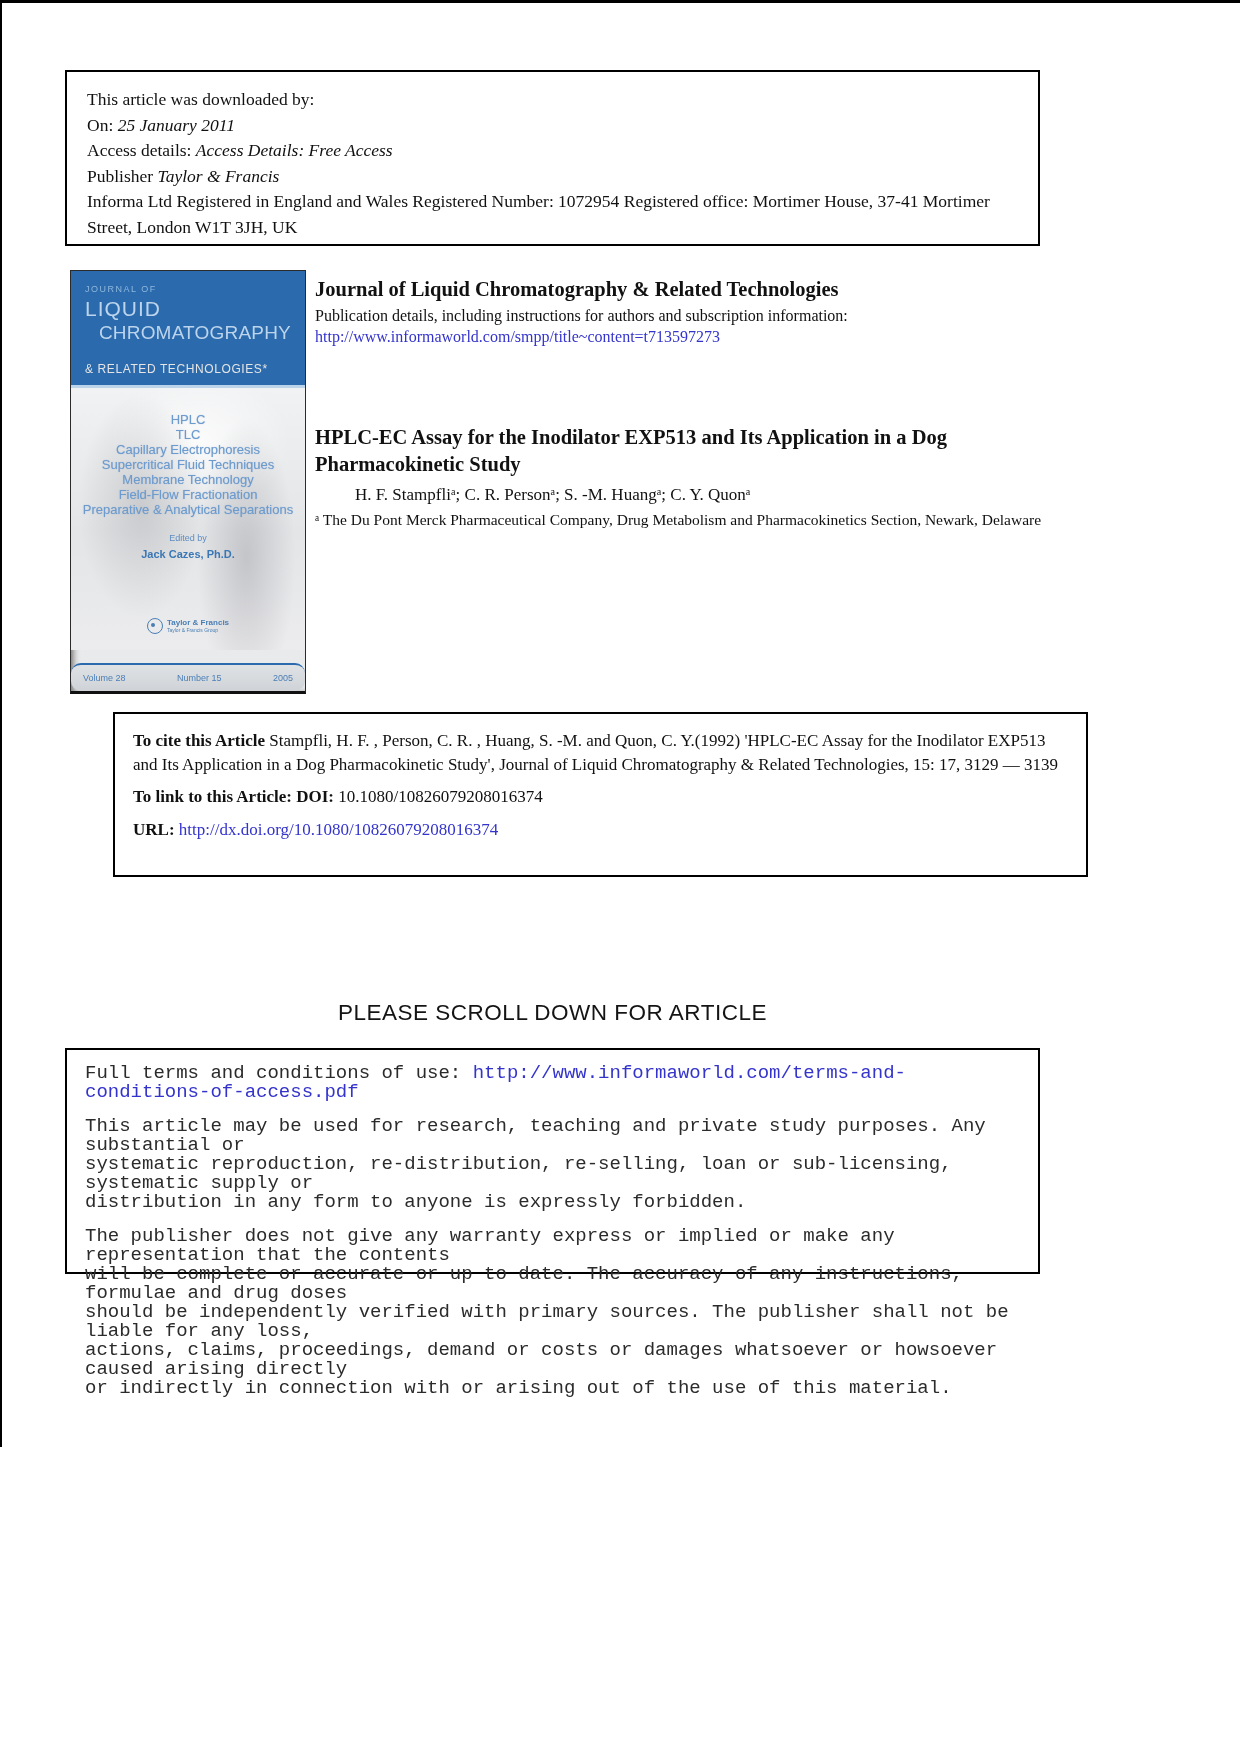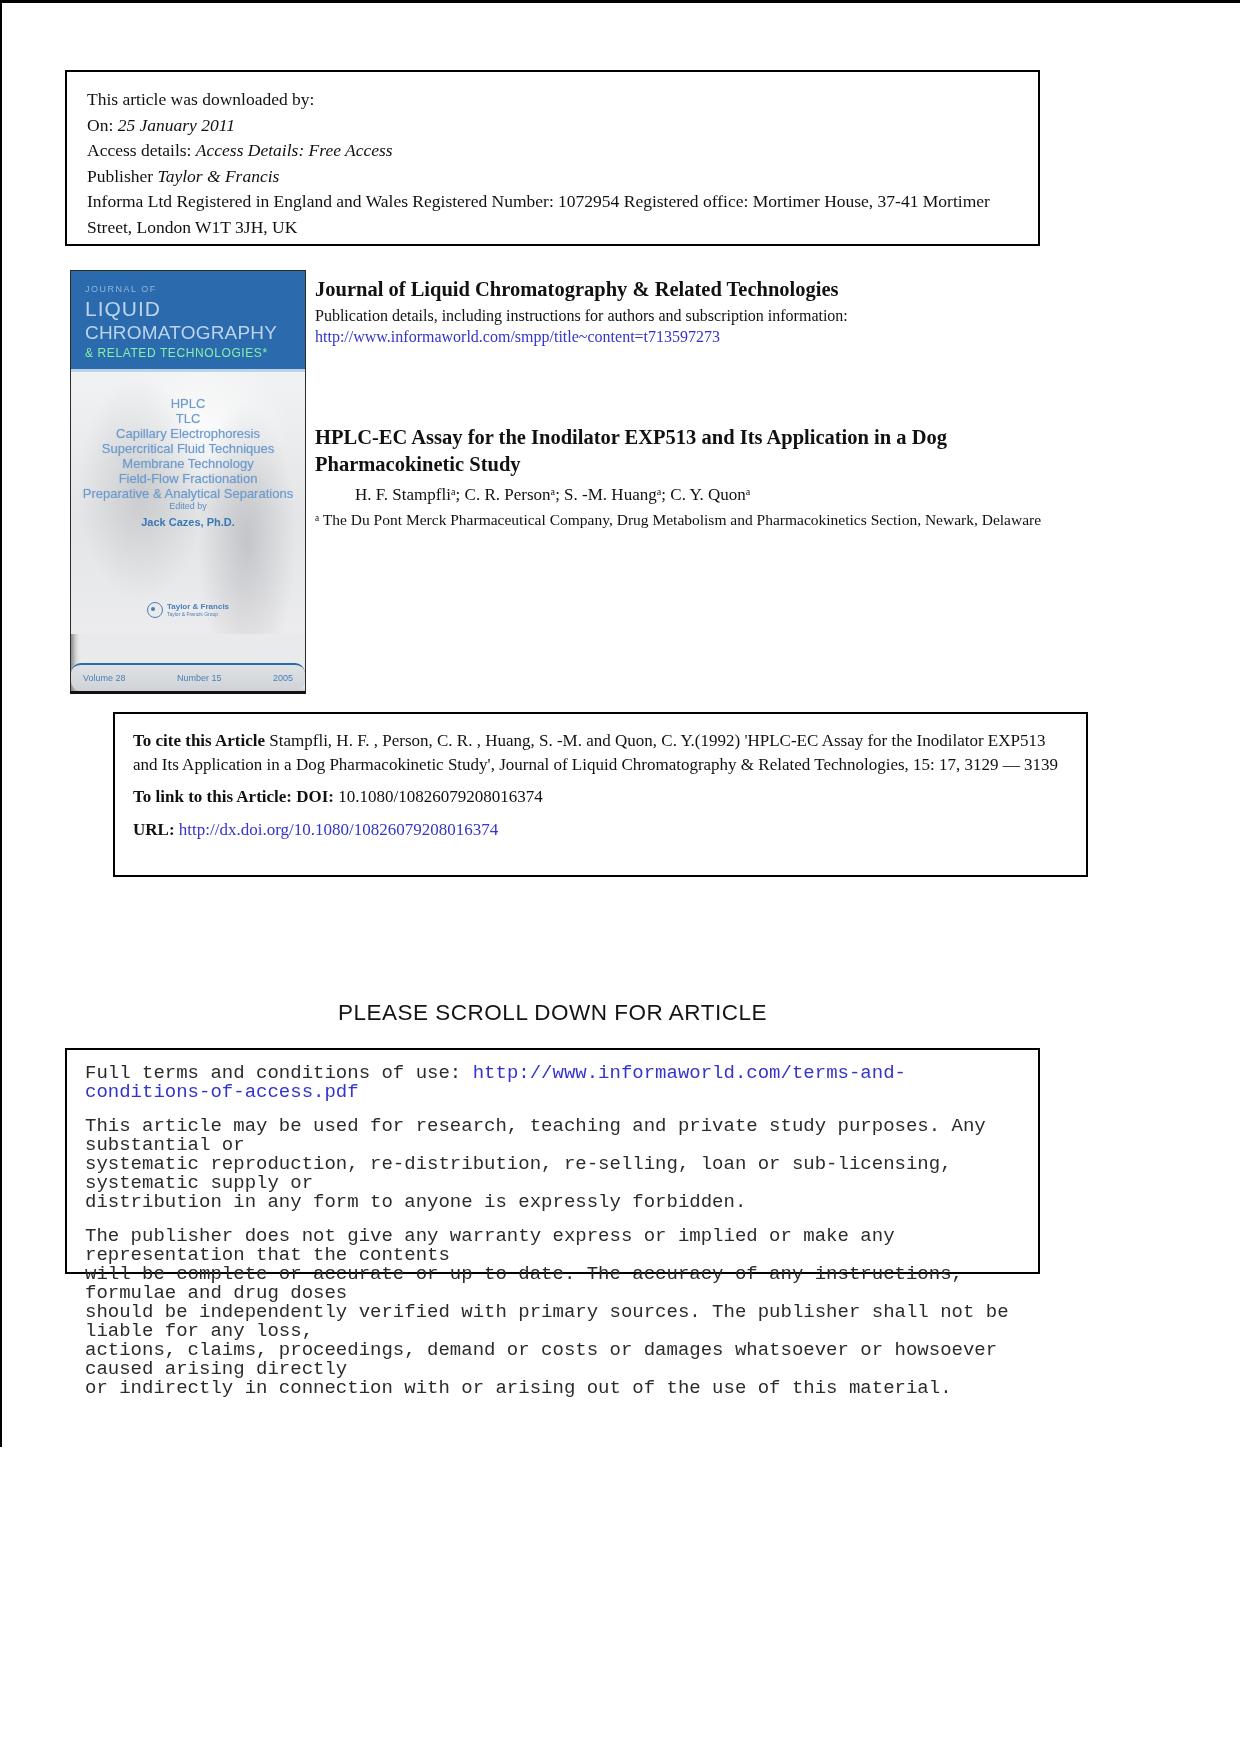--- a/index.html
+++ b/index.html
@@ -14,31 +14,31 @@
               border:2px solid #000;padding:15px 20px;font-size:17.5px;line-height:25.5px;}
   .it{font-style:italic;}
 
   
   .cover{position:absolute;left:70px;top:270px;width:234px;height:420px;
          border:1px solid #2b2b2b;border-bottom:3px solid #111;background:#e9eaeb;
          box-shadow:inset 4px 0 6px -2px rgba(0,0,0,.55);}
   .cover-head{background:#2a6aad;padding:13px 14px 9px 14px;border-bottom:3px solid #bcd4ea;}
   .mast-kicker{font-family:"Liberation Sans",sans-serif;font-size:9px;letter-spacing:1.5px;color:#8fb7dd;margin-bottom:3px;}
   .mast-l1{font-family:"Liberation Sans",sans-serif;font-size:21px;letter-spacing:1px;color:#bcd4ec;line-height:24px;}
-  .mast-l2{font-family:"Liberation Sans",sans-serif;font-size:19px;letter-spacing:.2px;color:#bcd4ec;line-height:23px;}
-  .mast-l3{font-family:"Liberation Sans",sans-serif;font-size:12px;letter-spacing:.6px;color:#86efac;margin-top:2px;}
+  .mast-l2{font-family:"Liberation Sans",sans-serif;font-size:19px;letter-spacing:.2px;color:#bcd4ec;line-height:23px;text-align:right;}
+  .mast-l3{font-family:"Liberation Sans",sans-serif;font-size:12px;letter-spacing:.6px;color:#e5e5e5;margin-top:18px;}
   .cover-body{position:relative;height:262px;text-align:center;
       background:
         radial-gradient(90px 160px at 30% 45%, rgba(120,120,125,.25), rgba(0,0,0,0) 70%),
         radial-gradient(70px 200px at 75% 65%, rgba(110,110,118,.28), rgba(0,0,0,0) 70%),
         radial-gradient(120px 90px at 55% 20%, rgba(255,255,255,.8), rgba(0,0,0,0) 75%),
         linear-gradient(180deg,#f1f2f3 0%,#e3e5e7 55%,#ececee 100%);}
   .topics{padding-top:24px;font-family:Liberation Sans, sans-serif;font-size:13px;line-height:15px;
           color:#6d9bcd;text-shadow:0 0 1px rgba(109,155,205,.55);}
-  .edited-by{font-family:"Liberation Sans",sans-serif;font-size:9px;color:#5d8cc0;}
+  .edited-by{margin-top:16px;font-family:"Liberation Sans",sans-serif;font-size:9px;color:#5d8cc0;}
   .editor{margin-top:5px;font-family:"Liberation Sans",sans-serif;font-size:11px;font-weight:bold;color:#3a77b5;}
   .tf-logo{position:absolute;left:0;right:0;bottom:16px;display:flex;align-items:center;justify-content:center;gap:4px;}
   .tf-circle{width:14px;height:14px;border:1.6px solid #4a7fb5;border-radius:50%;position:relative;flex:0 0 auto;}
   .tf-circle::after{content:"";position:absolute;left:3.5px;top:3.5px;width:4px;height:4px;background:#4a7fb5;border-radius:50%;}
   .tf-text{text-align:left;font-family:"Liberation Sans",sans-serif;color:#4a7fb5;}
   .tf-name{font-size:8px;font-weight:bold;line-height:8px;}
   .tf-group{font-size:5px;line-height:6px;}
   .cover-foot{position:absolute;left:0;right:0;bottom:0;height:26px;border-top:2.5px solid #2a6aad;
               background:linear-gradient(180deg,#dfe2e5,#cfd3d7);display:flex;align-items:center;
               justify-content:space-between;padding:0 12px;font-family:"Liberation Sans",sans-serif;

